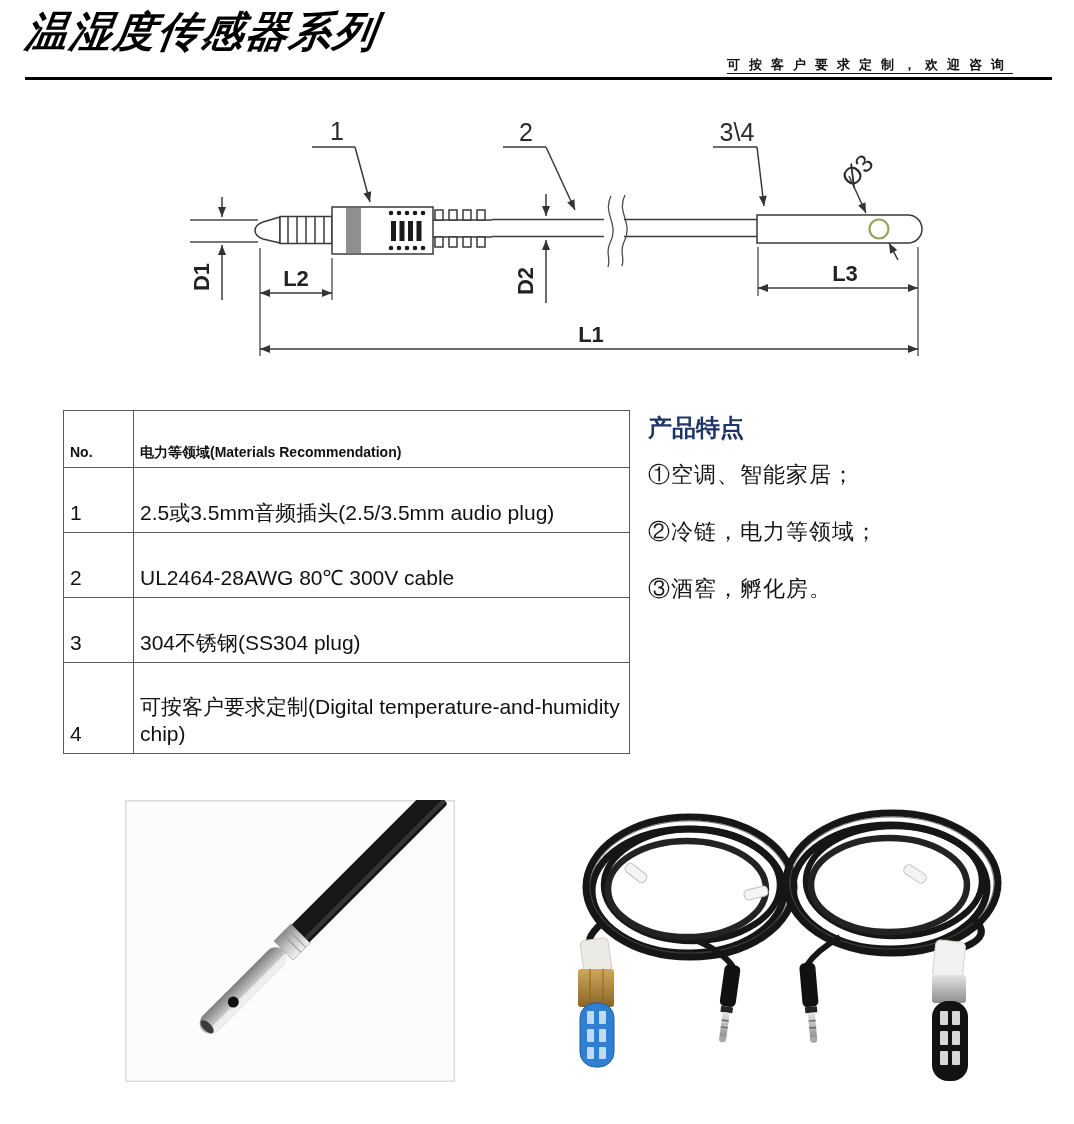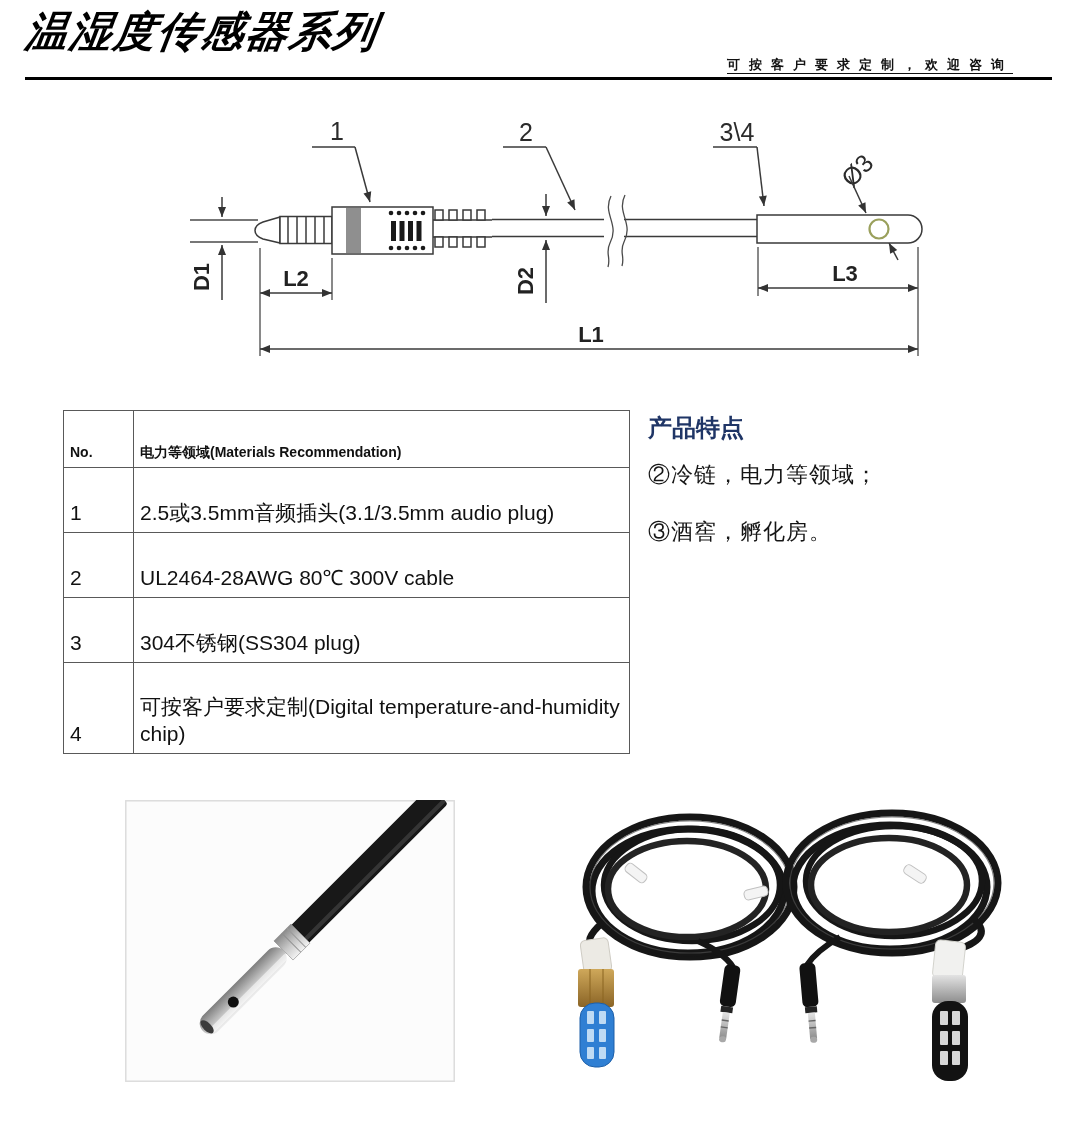--- a/index.html
+++ b/index.html
@@ -184,39 +184,40 @@
         <col class="c-no">
         <col>
       </colgroup>
     <tbody>
         <tr class="r-head">
       <td>No.</td>
       <td>电力等领域(Materials Recommendation)</td>
     </tr>
     <tr class="r">
       <td>1</td>
-      <td>2.5或3.5mm音频插头(3.1/3.5mm audio plug)</td>
+      <td>2.5或3.5mm音频插头(2.5/3.5mm audio plug)</td>
     </tr>
     <tr class="r">
       <td>2</td>
       <td>UL2464-28AWG 80℃ 300V cable</td>
     </tr>
     <tr class="r">
       <td>3</td>
       <td>304不锈钢(SS304 plug)</td>
     </tr>
     <tr class="r-last">
       <td>4</td>
       <td>可按客户要求定制(Digital temperature-and-humidity chip)</td>
     </tr>
   </tbody>
     </table>
 
   <div class="features">
     <p class="features-heading">产品特点</p>
+    <p class="feature-item">①空调、智能家居；</p>
     <p class="feature-item">②冷链，电力等领域；</p>
     <p class="feature-item">③酒窖，孵化房。</p>
   </div>
 
   <svg class="photo" style="left:125px;top:800px;" width="330" height="282" viewBox="0 0 330 282">
     <defs>
       <linearGradient id="metA" x1="0" y1="0" x2="0" y2="1">
         <stop offset="0" stop-color="#f2f2f2"></stop>
           <stop offset="0.45" stop-color="#c9c9c9"></stop>
           <stop offset="1" stop-color="#8a8a8a"></stop>

